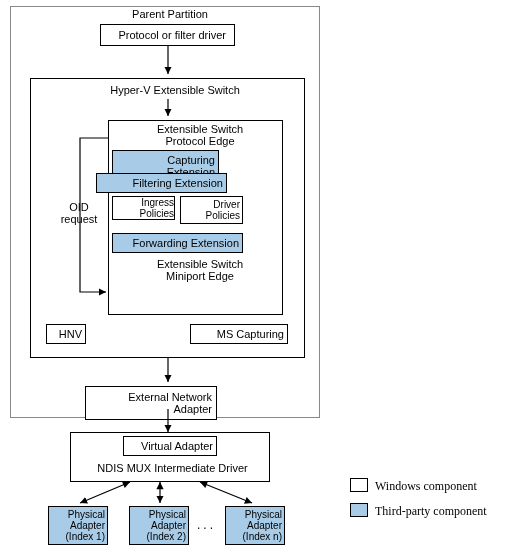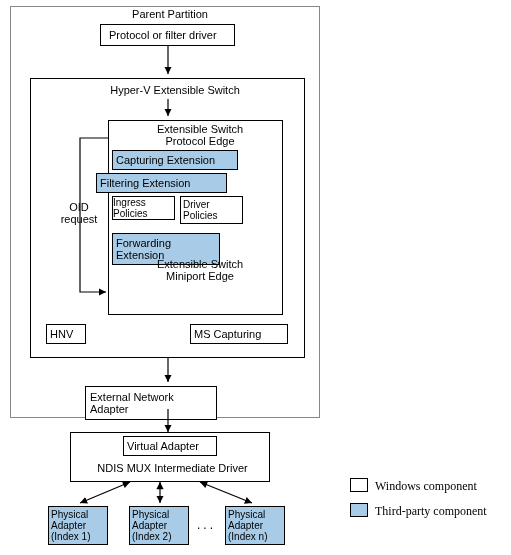--- a/index.html
+++ b/index.html
@@ -10,21 +10,21 @@
     font-size: 11px;
     color: #000;
     width: 511px;
     height: 555px;
     position: relative;
     background: #fff;
   }
   .box {
     border: 1px solid #000;
     background: #fff;
-    text-align: left;
+    text-align: right;
     padding: 4px 8px;
     position: absolute;
   }
   .third-party {
     background: #a8cce8;
   }
   .label {
     position: absolute;
     text-align: center;
   }
@@ -63,38 +63,38 @@
 <div class="outer-border" style="left:30px; top:78px; width:275px; height:280px; border-color:#000;"></div>
 <div class="label" style="left:95px; top:84px; width:160px;">Hyper-V Extensible Switch</div>
 
 <div class="outer-border" style="left:108px; top:120px; width:175px; height:195px; border-color:#000;"></div>
 
 <div class="label" style="left:140px; top:123px; width:120px; line-height:1.1;">
   <span>Extensible Switch</span><br>
   <span>Protocol Edge</span>
 </div>
 
-<div class="box third-party" style="left:112px; top:150px; width:126px; padding:3px;">
+<div class="box third-party" style="left:112px; top:150px; width:107px; padding:3px;">
   <span>Capturing Extension</span>
 </div>
 
 <div class="box third-party" style="left:96px; top:173px; width:131px; padding:3px;">
   <span>Filtering Extension</span>
 </div>
 
 <div class="box" style="left:112px; top:196px; width:63px; padding:0; font-size:10px; line-height:1.1;">
   <span>Ingress</span><br>
   <span>Policies</span>
 </div>
 <div class="box" style="left:180px; top:196px; width:63px; padding:2px; font-size:10px; line-height:1.1;">
   <span>Driver</span><br>
   <span>Policies</span>
 </div>
 
-<div class="box third-party" style="left:112px; top:233px; width:108px; padding:3px;">
+<div class="box third-party" style="left:112px; top:233px; width:131px; padding:3px;">
   <span>Forwarding Extension</span>
 </div>
 
 <div class="label" style="left:140px; top:258px; width:120px; line-height:1.1;">
   <span>Extensible Switch</span><br>
   <span>Miniport Edge</span>
 </div>
 
 <div class="label" style="left:55px; top:201px; width:48px; line-height:1.1;">
   <span>OID</span><br>

